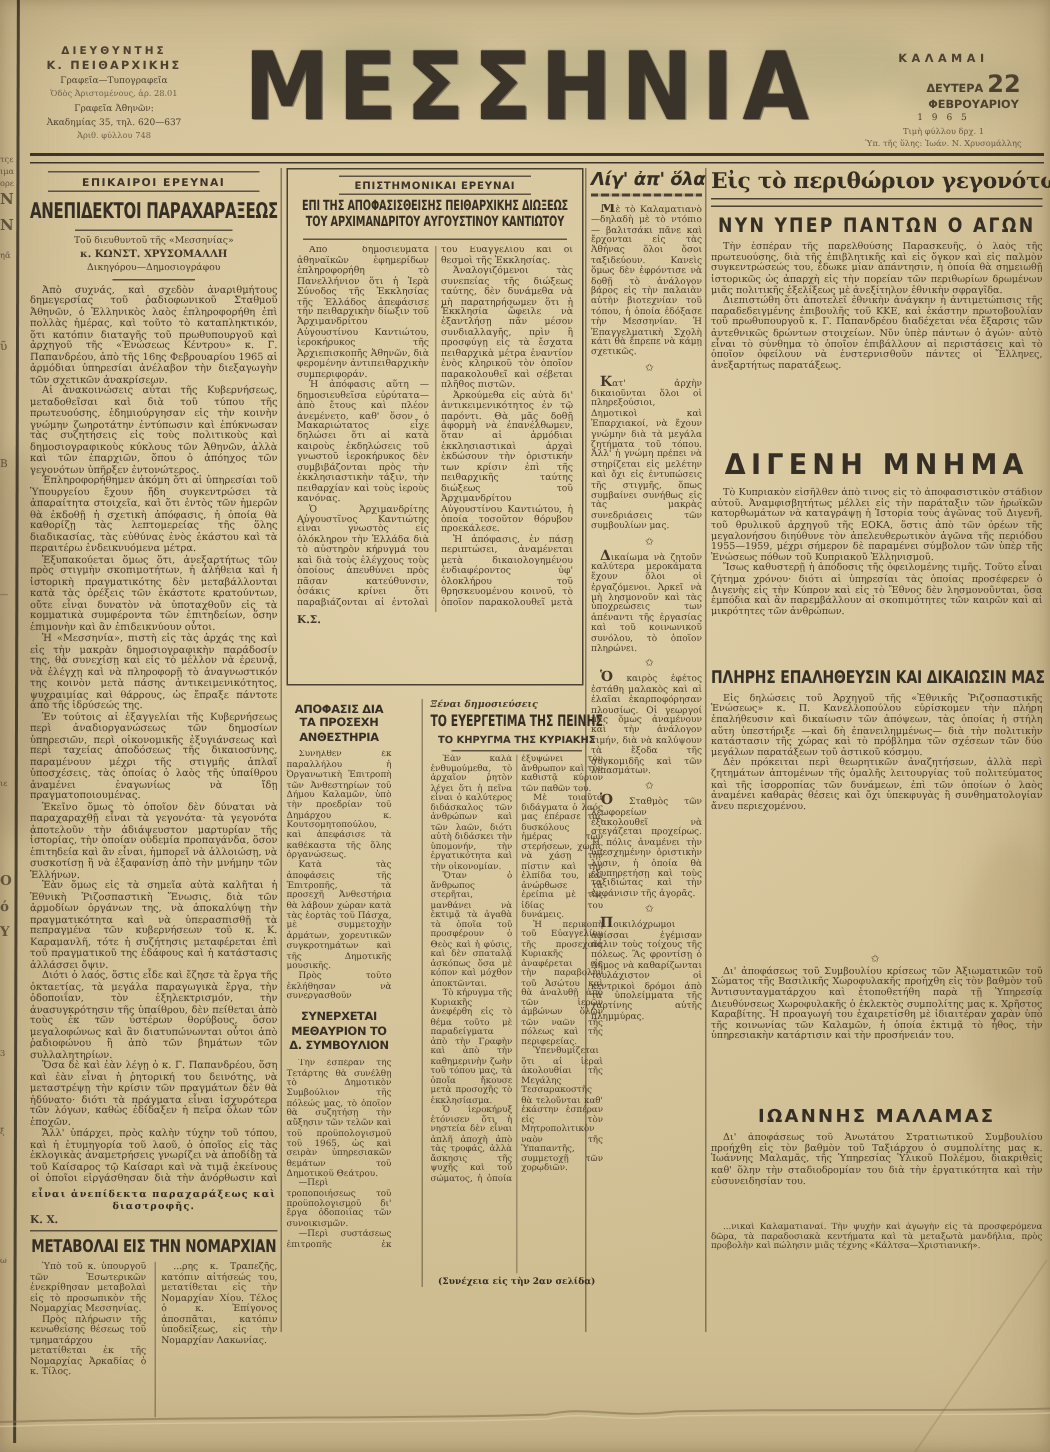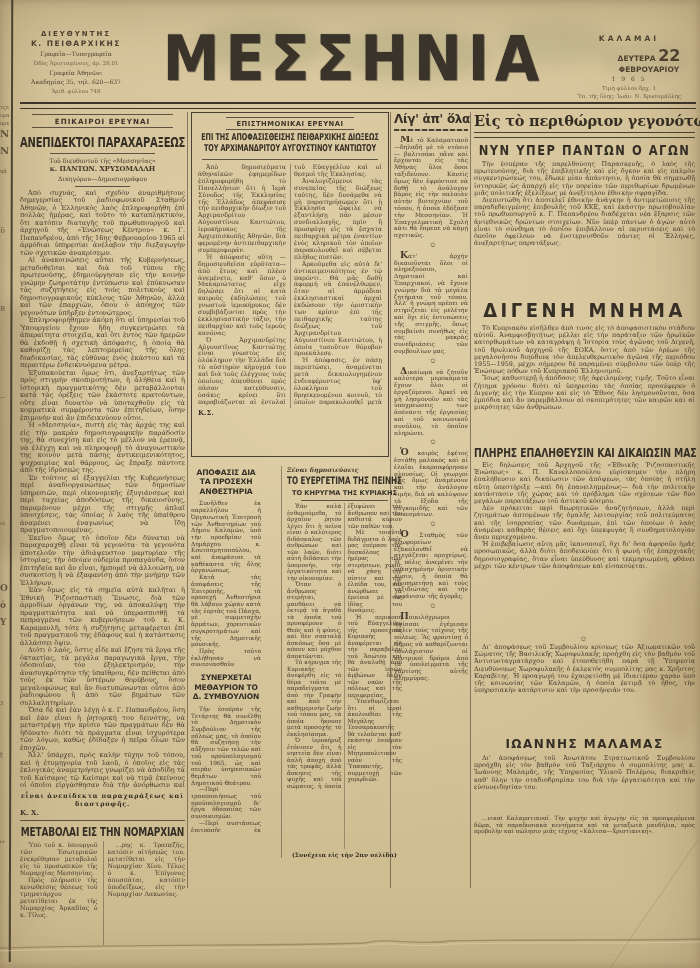--- a/index.html
+++ b/index.html
@@ -74,21 +74,21 @@
   .listB{height:126px;overflow:hidden;font-size:5.9px;line-height:6.7px;}
   .pein-kick{font-style:italic;font-weight:bold;font-size:6.3px;margin:0 0 2px;}
   .hl-pein{font-size:7.2px;margin:3px 0 2px;}
   .sub-pein{font-family:"DejaVu Sans",sans-serif;font-weight:bold;font-size:6.6px;text-align:center;margin:4px 0 3px;color:#3a332a;}
   .cols-pein{column-count:2;column-gap:6px;column-rule:1px solid rgba(70,60,45,.4);
     height:346px;overflow:hidden;font-size:5.8px;line-height:6.5px;margin-top:2px;}
   .continued{font-weight:bold;font-size:6px;text-align:center;margin-top:2px;color:#332c21;}
   
   .col3{left:394px;top:112px;width:74px;}
   .hl-lig{font-family:"DejaVu Sans",sans-serif;font-weight:bold;font-size:12px;letter-spacing:-.3px;
-    color:#352f25;white-space:nowrap;}
+    color:#352f25;white-space:nowrap;font-style:italic;}
   .squiggle{height:2px;background:repeating-linear-gradient(90deg,#4a4135 0 5px,rgba(74,65,53,.25) 5px 7px);margin:3px 0 5px;}
   .lig{height:732px;overflow:hidden;font-size:6px;line-height:6.8px;}
   .lig p{margin:0 0 3px;text-indent:6px;}
   .lig p:not(.star)::first-letter{font-weight:bold;font-size:1.55em;}
   
   .col4{left:474px;top:112px;width:221px;}
   .hl-per{font-weight:bold;font-size:14.5px;white-space:nowrap;color:#352e23;letter-spacing:-.2px;}
   .dbl{height:4px;border-top:1px solid #4a4135;border-bottom:1px solid #4a4135;margin:3px 0 5px;}
   .hl-s{font-family:"DejaVu Sans",sans-serif;font-weight:bold;text-align:center;color:#352f25;white-space:nowrap;}
   .hl-s0{font-size:11.5px;letter-spacing:1.5px;transform:scaleY(1.15);margin:2px 0 4px;}
@@ -164,21 +164,21 @@
   <div class="abs vrule" style="left:187px;"></div>
   <div class="abs vrule" style="left:390px;"></div>
   <div class="abs vrule" style="left:470px;"></div>
 
   <div class="abs col1">
     <div class="kicker">ΕΠΙΚΑΙΡΟΙ ΕΡΕΥΝΑΙ</div>
     <div class="cond hl1">ΑΝΕΠΙΔΕΚΤΟΙ ΠΑΡΑΧΑΡΑΞΕΩΣ</div>
     <div class="hr1" style="margin:0 30px 2px;"></div>
     <div class="byline">
       <div>Τοῦ διευθυντοῦ τῆς «Μεσσηνίας»</div>
-      <div class="bname">κ. ΠΑΝΤΩΝ. ΧΡΥΣΟΜΑΛΛΗ</div>
+      <div class="bname">κ. ΚΩΝΣΤ. ΧΡΥΣΟΜΑΛΛΗ</div>
       <div>Δικηγόρου—Δημοσιογράφου</div>
     </div>
     <div class="hr1" style="margin:0 55px 2px;"></div>
     <div class="body1 t-just">
         <p>Ἀπὸ συχνάς, καὶ σχεδὸν ἀναριθμήτους δημεγερσίας τοῦ ῥαδιοφωνικοῦ Σταθμοῦ Ἀθηνῶν, ὁ Ἑλληνικὸς λαὸς ἐπληροφορήθη ἐπὶ πολλὰς ἡμέρας, καὶ τοῦτο τὸ καταπληκτικόν, ὅτι κατόπιν διαταγῆς τοῦ πρωθυπουργοῦ καὶ ἀρχηγοῦ τῆς «Ἑνώσεως Κέντρου» κ. Γ. Παπανδρέου, ἀπὸ τῆς 16ης Φεβρουαρίου 1965 αἱ ἁρμόδιαι ὑπηρεσίαι ἀνέλαβον τὴν διεξαγωγὴν τῶν σχετικῶν ἀνακρίσεων.</p>
         <p>Αἱ ἀνακοινώσεις αὗται τῆς Κυβερνήσεως, μεταδοθεῖσαι καὶ διὰ τοῦ τύπου τῆς πρωτευούσης, ἐδημιούργησαν εἰς τὴν κοινὴν γνώμην ζωηροτάτην ἐντύπωσιν καὶ ἐπύκνωσαν τὰς συζητήσεις εἰς τοὺς πολιτικοὺς καὶ δημοσιογραφικοὺς κύκλους τῶν Ἀθηνῶν, ἀλλὰ καὶ τῶν ἐπαρχιῶν, ὅπου ὁ ἀπόηχος τῶν γεγονότων ὑπῆρξεν ἐντονώτερος.</p>
         <p>Ἐπληροφορήθημεν ἀκόμη ὅτι αἱ ὑπηρεσίαι τοῦ Ὑπουργείου ἔχουν ἤδη συγκεντρώσει τὰ ἀπαραίτητα στοιχεῖα, καὶ ὅτι ἐντὸς τῶν ἡμερῶν θὰ ἐκδοθῇ ἡ σχετικὴ ἀπόφασις, ἡ ὁποία θὰ καθορίζῃ τὰς λεπτομερείας τῆς ὅλης διαδικασίας, τὰς εὐθύνας ἑνὸς ἑκάστου καὶ τὰ περαιτέρω ἐνδεικνυόμενα μέτρα.</p>
         <p>Ἑξυπακούεται ὅμως ὅτι, ἀνεξαρτήτως τῶν πρὸς στιγμὴν σκοπιμοτήτων, ἡ ἀλήθεια καὶ ἡ ἱστορικὴ πραγματικότης δὲν μεταβάλλονται κατὰ τὰς ὀρέξεις τῶν ἑκάστοτε κρατούντων, οὔτε εἶναι δυνατὸν νὰ ὑποταχθοῦν εἰς τὰ κομματικὰ συμφέροντα τῶν ἐπιτηδείων, ὅσην ἐπιμονὴν καὶ ἂν ἐπιδεικνύουν οὗτοι.</p>
         <p>Ἡ «Μεσσηνία», πιστὴ εἰς τὰς ἀρχάς της καὶ εἰς τὴν μακρὰν δημοσιογραφικὴν παράδοσίν της, θὰ συνεχίσῃ καὶ εἰς τὸ μέλλον νὰ ἐρευνᾷ, νὰ ἐλέγχῃ καὶ νὰ πληροφορῇ τὸ ἀναγνωστικόν της κοινὸν μετὰ πάσης ἀντικειμενικότητος, ψυχραιμίας καὶ θάρρους, ὡς ἔπραξε πάντοτε ἀπὸ τῆς ἱδρύσεώς της.</p>
         <p>Ἐν τούτοις αἱ ἐξαγγελίαι τῆς Κυβερνήσεως περὶ ἀναδιοργανώσεως τῶν δημοσίων ὑπηρεσιῶν, περὶ οἰκονομικῆς ἐξυγιάνσεως καὶ περὶ ταχείας ἀποδόσεως τῆς δικαιοσύνης, παραμένουν μέχρι τῆς στιγμῆς ἁπλαῖ ὑποσχέσεις, τὰς ὁποίας ὁ λαὸς τῆς ὑπαίθρου ἀναμένει ἐναγωνίως νὰ ἴδῃ πραγματοποιουμένας.</p>
@@ -281,21 +281,20 @@
       </div>
     <div class="hl-s hl-s1">ΔΙΓΕΝΗ ΜΝΗΜΑ</div>
     <div class="ps ps1 t-just">
         <p>Τὸ Κυπριακὸν εἰσῆλθεν ἀπὸ τινος εἰς τὸ ἀποφασιστικὸν στάδιον αὐτοῦ. Ἀναμφισβητήτως μέλλει εἰς τὴν παράταξιν τῶν ἡρωϊκῶν κατορθωμάτων νὰ καταγράψῃ ἡ Ἱστορία τοὺς ἀγῶνας τοῦ Διγενῆ, τοῦ θρυλικοῦ ἀρχηγοῦ τῆς ΕΟΚΑ, ὅστις ἀπὸ τῶν ὀρέων τῆς μεγαλονήσου διηύθυνε τὸν ἀπελευθερωτικὸν ἀγῶνα τῆς περιόδου 1955—1959, μέχρι σήμερον δὲ παραμένει σύμβολον τῶν ὑπὲρ τῆς Ἑνώσεως πόθων τοῦ Κυπριακοῦ Ἑλληνισμοῦ.</p>
         <p>Ἴσως καθυστερῇ ἡ ἀπόδοσις τῆς ὀφειλομένης τιμῆς. Τοῦτο εἶναι ζήτημα χρόνου· διότι αἱ ὑπηρεσίαι τὰς ὁποίας προσέφερεν ὁ Διγενὴς εἰς τὴν Κύπρον καὶ εἰς τὸ Ἔθνος δὲν λησμονοῦνται, ὅσα ἐμπόδια καὶ ἂν παρεμβάλλουν αἱ σκοπιμότητες τῶν καιρῶν καὶ αἱ μικρότητες τῶν ἀνθρώπων.</p>
       </div>
     <div class="hl-s hl-s2">ΠΛΗΡΗΣ ΕΠΑΛΗΘΕΥΣΙΝ ΚΑΙ ΔΙΚΑΙΩΣΙΝ ΜΑΣ</div>
     <div class="ps ps2 t-just">
         <p>Εἰς δηλώσεις τοῦ Ἀρχηγοῦ τῆς «Ἐθνικῆς Ῥιζοσπαστικῆς Ἑνώσεως» κ. Π. Κανελλοπούλου εὑρίσκομεν τὴν πλήρη ἐπαλήθευσιν καὶ δικαίωσιν τῶν ἀπόψεων, τὰς ὁποίας ἡ στήλη αὕτη ὑπεστήριξε —καὶ δὴ ἐπανειλημμένως— διὰ τὴν πολιτικὴν κατάστασιν τῆς χώρας καὶ τὸ πρόβλημα τῶν σχέσεων τῶν δύο μεγάλων παρατάξεων τοῦ ἀστικοῦ κόσμου.</p>
         <p>Δὲν πρόκειται περὶ θεωρητικῶν ἀναζητήσεων, ἀλλὰ περὶ ζητημάτων ἁπτομένων τῆς ὁμαλῆς λειτουργίας τοῦ πολιτεύματος καὶ τῆς ἰσορροπίας τῶν δυνάμεων, ἐπὶ τῶν ὁποίων ὁ λαὸς ἀναμένει καθαρὰς θέσεις καὶ ὄχι ὑπεκφυγὰς ἢ συνθηματολογίαν ἄνευ περιεχομένου.</p>
-        <p>Ἡ ἐπιβεβαίωσις αὕτη μᾶς ἱκανοποιεῖ, ὄχι δι' ὅσα ἀφοροῦν ἡμᾶς προσωπικῶς, ἀλλὰ διότι ἀποδεικνύει ὅτι ἡ φωνὴ τῆς ἐπαρχιακῆς δημοσιογραφίας, ὅταν εἶναι ὑπεύθυνος καὶ τεκμηριωμένη, φθάνει μέχρι τῶν κέντρων τῶν ἀποφάσεων καὶ εἰσακούεται.</p>
       </div>
     <p class="star" style="margin:1px 0;">✩</p>
     <div class="ps ps3 t-just">
         <p>Δι' ἀποφάσεως τοῦ Συμβουλίου κρίσεως τῶν Ἀξιωματικῶν τοῦ Σώματος τῆς Βασιλικῆς Χωροφυλακῆς προήχθη εἰς τὸν βαθμὸν τοῦ Ἀντισυνταγματάρχου καὶ ἐτοποθετήθη παρὰ τῇ Ὑπηρεσίᾳ Διευθύνσεως Χωροφυλακῆς ὁ ἐκλεκτὸς συμπολίτης μας κ. Χρῆστος Καραβίτης. Ἡ προαγωγή του ἐχαιρετίσθη μὲ ἰδιαιτέραν χαρὰν ὑπὸ τῆς κοινωνίας τῶν Καλαμῶν, ἡ ὁποία ἐκτιμᾷ τὸ ἦθος, τὴν ὑπηρεσιακὴν κατάρτισιν καὶ τὴν προσήνειάν του.</p>
       </div>
     <div class="hl-s hl-s3">ΙΩΑΝΝΗΣ ΜΑΛΑΜΑΣ</div>
     <div class="ps ps4 t-just">
         <p>Δι' ἀποφάσεως τοῦ Ἀνωτάτου Στρατιωτικοῦ Συμβουλίου προήχθη εἰς τὸν βαθμὸν τοῦ Ταξιάρχου ὁ συμπολίτης μας κ. Ἰωάννης Μαλαμᾶς, τῆς Ὑπηρεσίας Ὑλικοῦ Πολέμου, διακριθεὶς καθ' ὅλην τὴν σταδιοδρομίαν του διὰ τὴν ἐργατικότητα καὶ τὴν εὐσυνειδησίαν του.</p>
       </div>
     <div class="bot-row t-just">

